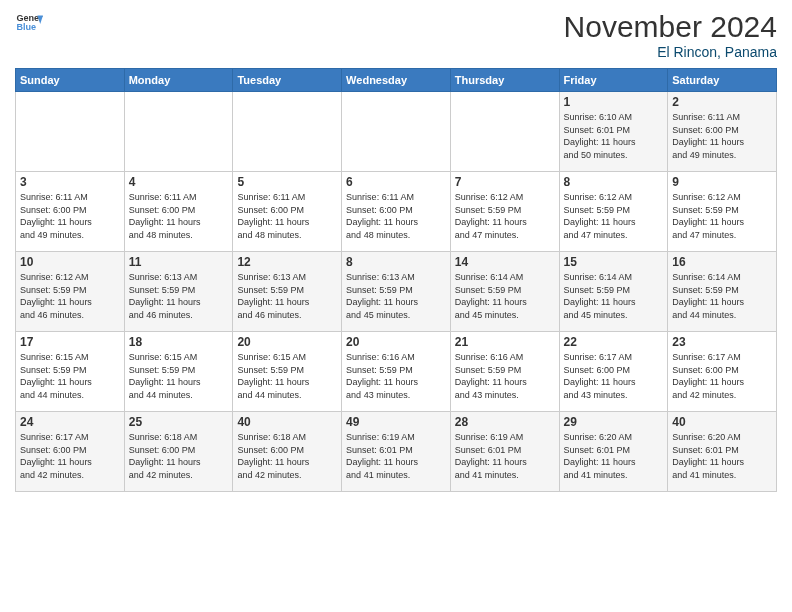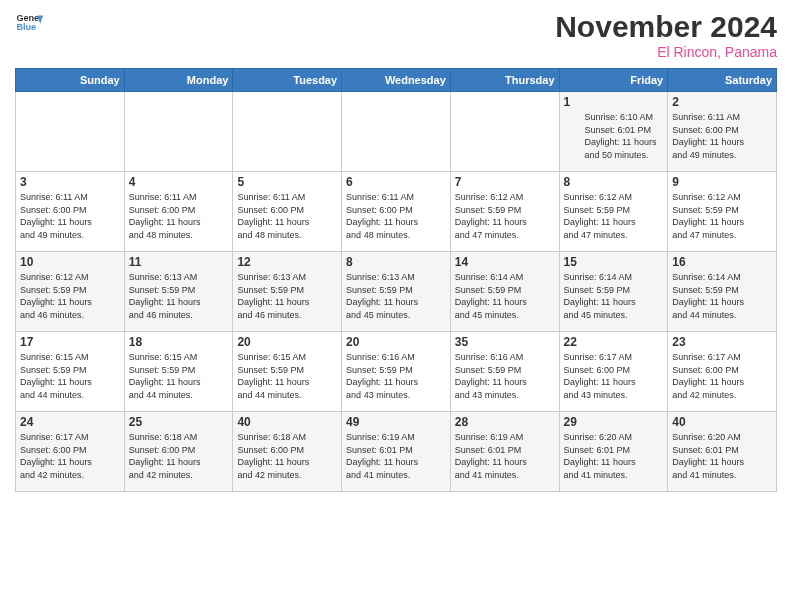--- a/index.html
+++ b/index.html
@@ -28,39 +28,39 @@
     }
     .logo-icon {
       width: 28px;
       height: 28px;
     }
     .title-block {
       text-align: right;
     }
     .month-title {
       font-size: 30px;
-      font-weight: bold;
+      font-weight: normal;
       color: #333;
     }
     .subtitle {
       font-size: 14px;
-      color: #ec4899;
+      color: #0c4a6e;
     }
     table {
       width: 100%;
       border-collapse: collapse;
       table-layout: fixed;
     }
     thead tr th {
       background: #3a7abf;
       color: #fff;
       font-size: 11px;
       font-weight: bold;
       padding: 5px 4px;
-      text-align: right;
+      text-align: left;
       border: 1px solid #2e6aa8;
     }
     tbody tr td {
       border: 1px solid #ccc;
       vertical-align: top;
       padding: 3px 4px;
       font-size: 9.5px;
       color: #333;
       height: 80px;
       background: #fff;
@@ -115,21 +115,21 @@
     </thead>
     <tbody id="calendar-body">
     <tr>
           <td class="empty-cell"></td>
           <td class="empty-cell"></td>
           <td class="empty-cell"></td>
           <td class="empty-cell"></td>
           <td class="empty-cell"></td>
           <td>
             <div class="day-num">1</div>
-            <div class="day-info" style="white-space: pre-line; margin-left: 21px;">Sunrise: 6:10 AM
+            <div class="day-info" style="white-space: pre-line;">Sunrise: 6:10 AM
 Sunset: 6:01 PM
 Daylight: 11 hours
 and 50 minutes.</div>
           </td>
           <td>
             <div class="day-num">2</div>
             <div class="day-info" style="white-space: pre-line;">Sunrise: 6:11 AM
 Sunset: 6:00 PM
 Daylight: 11 hours
 and 49 minutes.</div>
@@ -260,21 +260,21 @@
 and 44 minutes.</div>
           </td>
           <td>
             <div class="day-num">20</div>
             <div class="day-info" style="white-space: pre-line;">Sunrise: 6:16 AM
 Sunset: 5:59 PM
 Daylight: 11 hours
 and 43 minutes.</div>
           </td>
           <td>
-            <div class="day-num">35</div>
+            <div class="day-num">21</div>
             <div class="day-info" style="white-space: pre-line;">Sunrise: 6:16 AM
 Sunset: 5:59 PM
 Daylight: 11 hours
 and 43 minutes.</div>
           </td>
           <td>
             <div class="day-num">22</div>
             <div class="day-info" style="white-space: pre-line;">Sunrise: 6:17 AM
 Sunset: 6:00 PM
 Daylight: 11 hours

